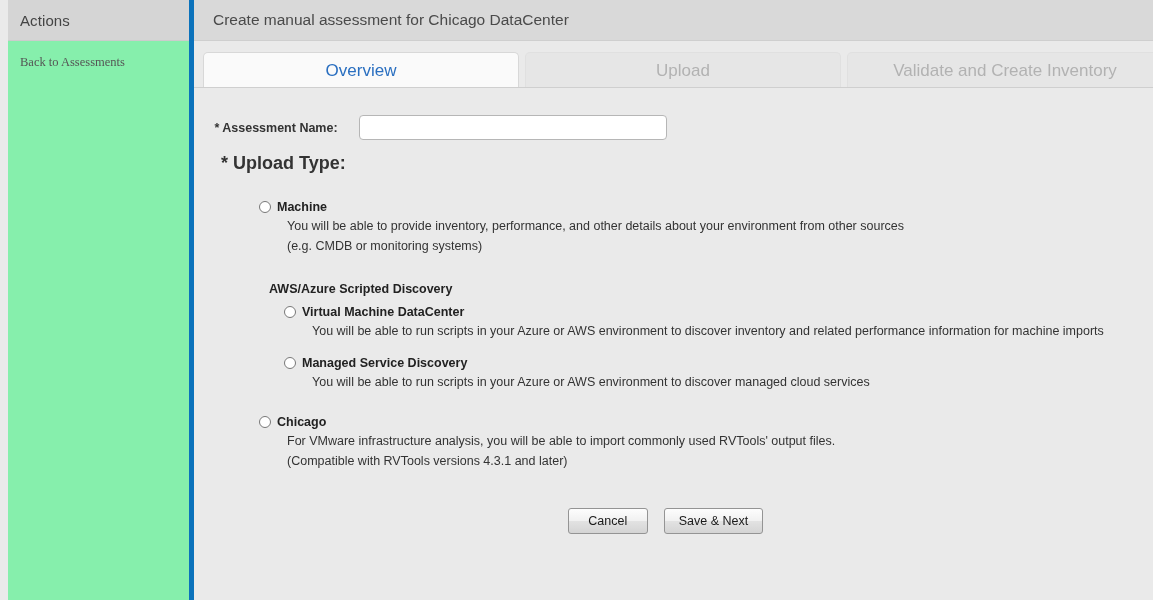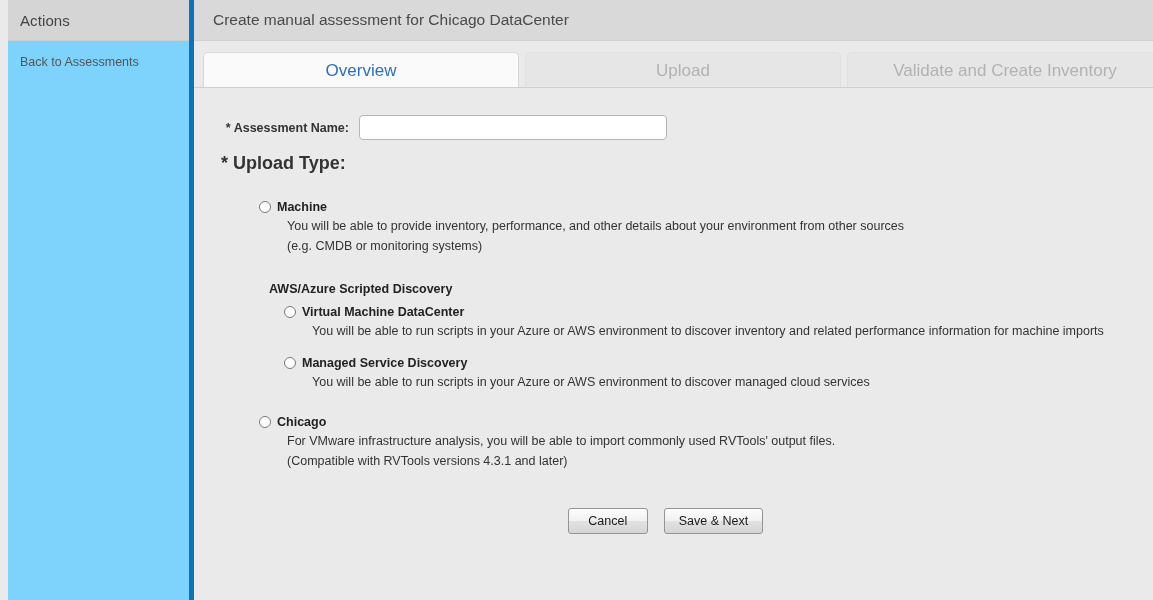--- a/index.html
+++ b/index.html
@@ -30,40 +30,41 @@
     height: 600px;
     background: #eaeaea;
   }
 
   
   .sidebar {
     position: absolute;
     left: 8px; top: 0;
     width: 181px;
     height: 600px;
-    background: #7dd3fc;
+    background: #86efac;
     box-sizing: border-box;
   }
   .sidebar-header {
     height: 41px;
     background: #d5d5d5;
     box-sizing: border-box;
     display: flex;
     align-items: center;
     padding-left: 12px;
     border-bottom: 1px solid #cccccc;
   }
   .sidebar-header-title {
     font-size: 15px;
     color: #444444;
     font-weight: normal;
     letter-spacing: 0.1px;
   }
   .sidebar-body {
     padding-top: 11px;
+    font-family: Liberation Serif, serif;
   }
   .sidebar-link {
     display: block;
     padding: 3px 12px;
     font-size: 12.5px;
     color: #555555;
     cursor: pointer;
     text-decoration: none;
   }
 
@@ -152,21 +153,21 @@
     padding-top: 27px;
     padding-left: 9px;
   }
   .field-row {
     display: flex;
     align-items: center;
     margin-bottom: 13px;
   }
   .field-label {
     width: 156px;
-    text-align: right;
+    text-align: center;
     font-size: 12.5px;
     font-weight: bold;
     color: #333333;
     padding-right: 10px;
     box-sizing: border-box;
     white-space: nowrap;
   }
   .text-input {
     width: 308px;
     height: 25px;

